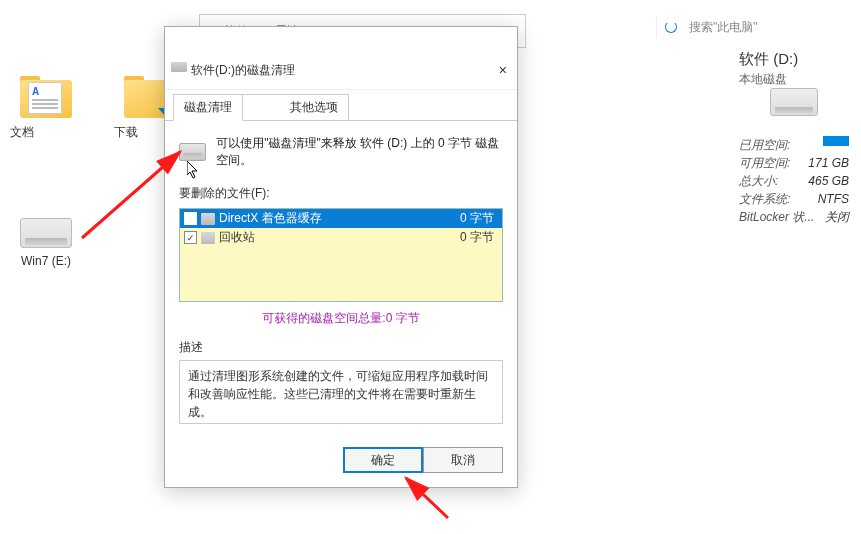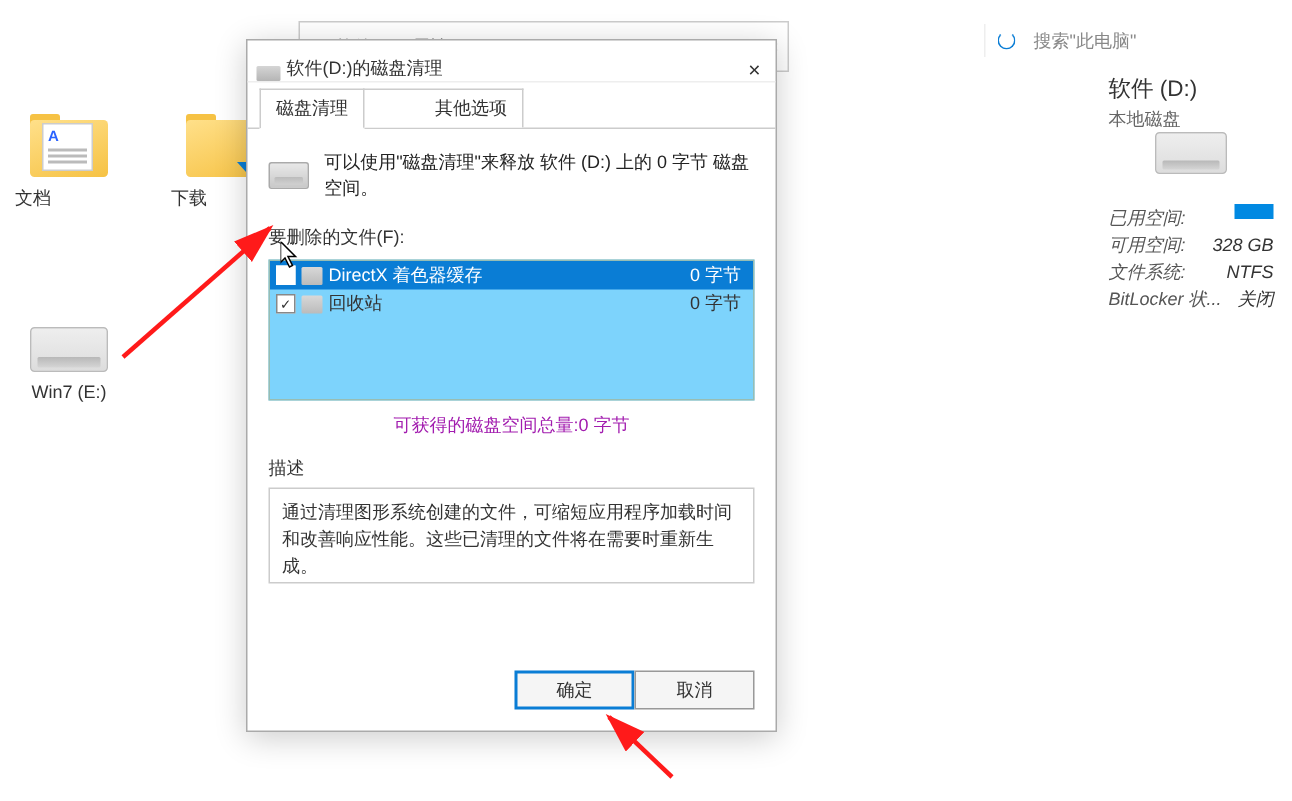--- a/index.html
+++ b/index.html
@@ -40,38 +40,38 @@
     .dl-arrow .shaft{ position:absolute; left:8px; top:0; width:6px; height:12px; background:#0a7dd5;}
     .dl-arrow .head{ position:absolute; left:2px; top:10px; width:0; height:0; border-left:9px solid transparent; border-right:9px solid transparent; border-top:10px solid #0a7dd5;}
     .item .label { font-size: 12px; color: #333; }
     
     .drive-small { position: absolute; left: 10px; top: 218px; width: 72px; text-align:center;}
     .drive-small .dicon { width:52px; height:30px; margin:0 auto 6px; background: linear-gradient(#eee,#ddd); border:1px solid #bbb; border-radius:3px; position:relative;}
     .drive-small .dicon::after{ content:''; position:absolute; bottom:2px; left:4px; right:4px; height:7px; background: linear-gradient(#b8b8b8,#d5d5d5); border-radius:1px;}
     
     
     .dialog { position: absolute; left: 164px; top: 26px; width: 354px; height: 462px; background: #fff; border: 1px solid #aaa; box-shadow: 0 4px 20px rgba(0,0,0,0.2); display:flex; flex-direction:column; }
-    .dialog-titlebar { height: 28px; display:flex; align-items:flex-end; padding: 0 6px; border-bottom: 1px solid #eee; }
+    .dialog-titlebar { height: 28px; display:flex; align-items:flex-start; padding: 0 6px; border-bottom: 1px solid #eee; margin-top: 35px; }
     .dialog-titlebar .dt-icon { width:16px; height:10px; background: linear-gradient(#d5d5d5,#b5b5b5); border-radius:1px; margin-right:4px;}
     .dialog-titlebar .dt-close { margin-left:auto; font-size:14px; padding:0 4px; cursor:pointer;}
     
     .tabs { display:flex; padding: 4px 8px 0; border-bottom: 1px solid #ccc; text-align: right; }
     .tab { padding: 4px 10px; border: 1px solid #ccc; border-bottom: none; background:#fff; position:relative; font-size:12px; cursor:pointer;}
     .tab.active { border-bottom: 1px solid #fff; margin-bottom:-1px; }
     .tab + .tab{ margin-left:-1px;padding-left:47px;}
     
     .content { padding: 14px 14px 8px; flex:1; display:flex; flex-direction:column;}
     .intro { display:flex; align-items:center; margin-bottom:16px;}
     .intro .cd-icon { width:30px; height:18px; background: linear-gradient(#e8e8e8,#c8c8c8); border:1px solid #aaa; border-radius:2px; margin-right:10px; position:relative;}
     .intro .cd-icon::after{ content:''; position:absolute; bottom:2px; left:3px; right:3px; height:5px; background:linear-gradient(#bbb,#d0d0d0); border-radius:1px;}
     .intro .txt { font-size:12px; color:#222; }
     
     .section-label { font-size:12px; margin-bottom:6px; color:#333;}
     
-    .file-list { border:1px solid #97bdb4; background:#7dd3fc; height:94px; overflow:hidden; }
+    .file-list { border:1px solid #97bdb4; background:#fef9c3; height:94px; overflow:hidden; }
     .file-row { display:flex; align-items:center; height:19px; padding:0 4px; font-size:12px;}
     .file-row.sel { background:#0a7dd5; color:#fff; }
     .file-row .chk { width:13px; height:13px; border:1px solid #888; background:#fff; margin-right:4px; display:flex; align-items:center; justify-content:center; font-size:9px; color:#333;}
     .file-row.sel .chk{ border-color:#fff;}
     .file-row .ficon { width:14px; height:12px; background: linear-gradient(#d8d8d8,#bbb); border-radius:1px; margin-right:4px;}
     .file-row .fname { flex:1; }
     .file-row .fsize { width:60px; text-align:right; padding-right:4px;}
     
     .cursor-arrow { position:absolute; left:187px; top:161px; z-index:50; pointer-events:none;}
     .cursor-arrow svg{ display:block; }
@@ -106,21 +106,25 @@
   <div class="drive-title">软件 (D:)</div>
   <div class="drive-sub">本地磁盘</div>
   <div class="drive-icon-lg"></div>
   <div class="stats">
     <div class="row">
         <span class="lab">已用空间:</span>
         <span class="usage-bar"></span>
       </div>
     <div class="row">
         <span class="lab">可用空间:</span>
-        <span class="val">328 GB</span>
+        <span class="val">171 GB</span>
+      </div>
+    <div class="row">
+        <span class="lab">总大小:</span>
+        <span class="val">465 GB</span>
       </div>
     <div class="row">
         <span class="lab">文件系统:</span>
         <span class="val">NTFS</span>
       </div>
     <div class="row">
         <span class="lab">BitLocker 状...</span>
         <span class="val">关闭</span>
       </div>
   </div>

